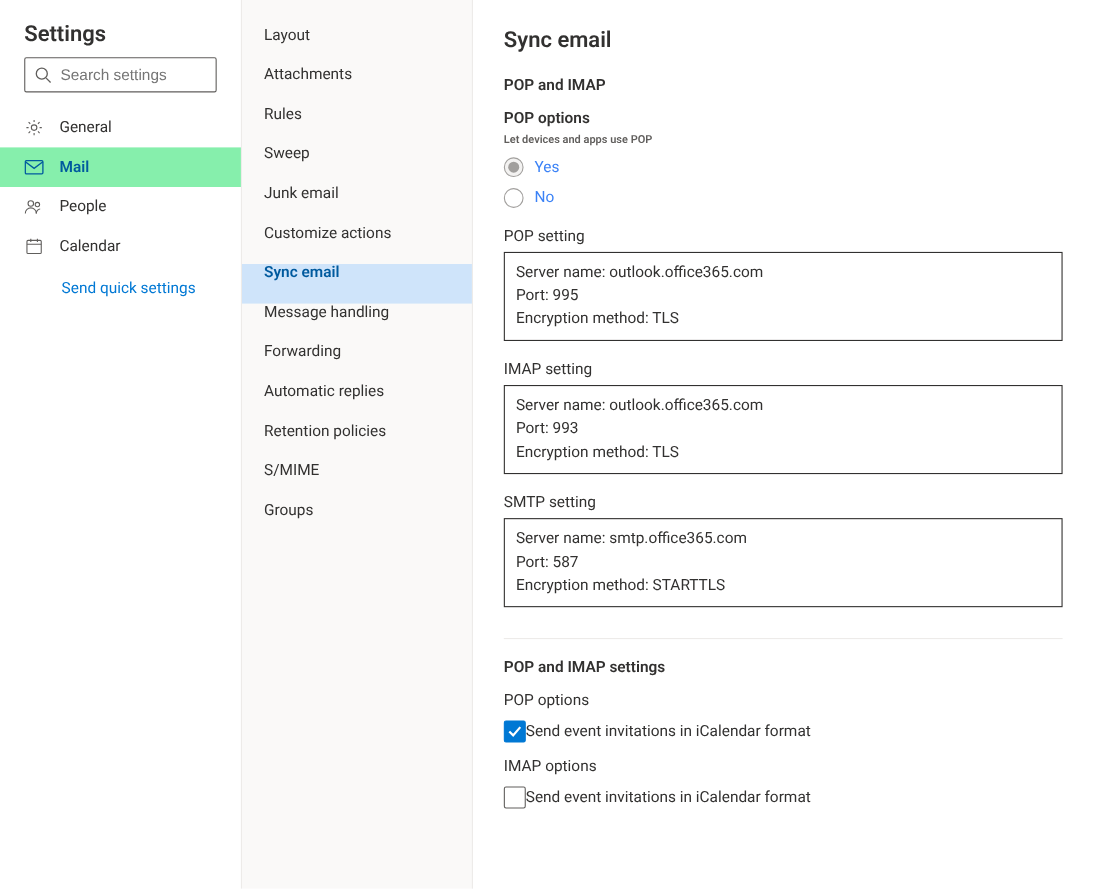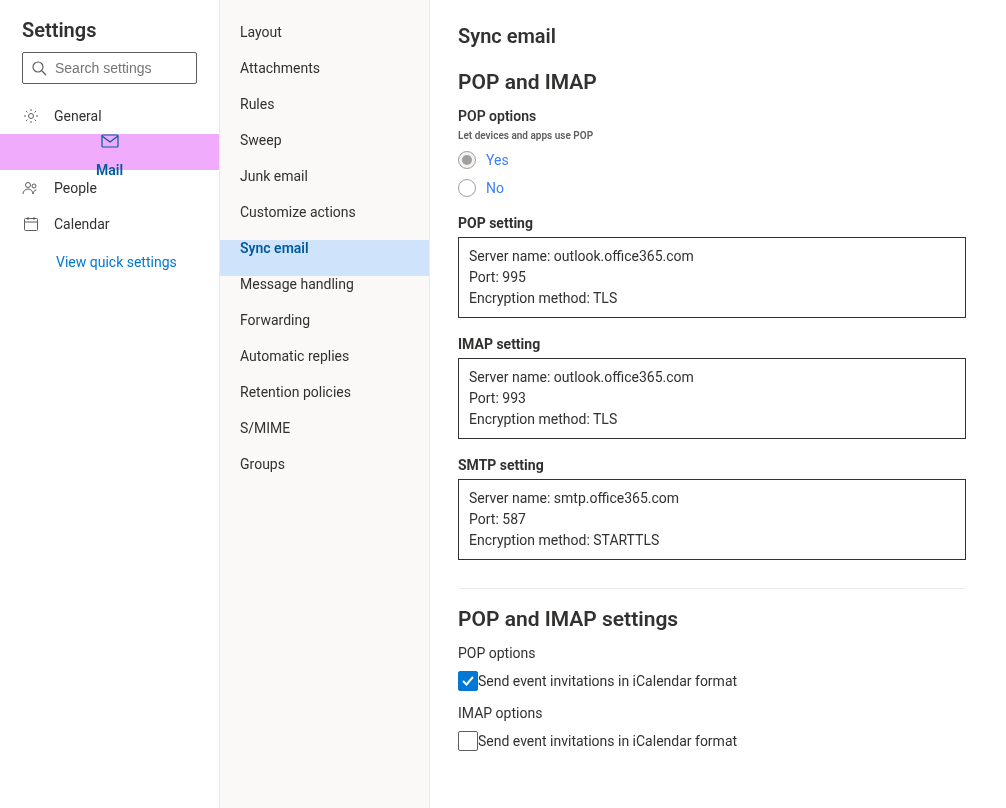--- a/index.html
+++ b/index.html
@@ -51,24 +51,23 @@
   .cat-item {
     display: flex;
     align-items: center;
     height: 36px;
     padding: 0 22px;
     gap: 14px;
     cursor: pointer;
     color: #323130;
   }
   .cat-item.selected {
-    background: #f0abfc;
+    background: #86efac;
     color: #005a9e;
     font-weight: 600;
-    flex-direction: column;
   }
   .cat-item .icon { width: 18px; display: flex; justify-content: center; }
   .quick-link {
     padding: 12px 22px 0 56px;
     color: #0078d4;
     cursor: pointer;
     font-size: 14px;
   }
   
   .col-mid {
@@ -96,21 +95,21 @@
     flex: 1;
     overflow-y: auto;
     padding: 24px 40px 20px 28px;
   }
   .page-title {
     font-size: 20px;
     font-weight: 600;
     margin: 0 0 22px 0;
   }
   .section-heading {
-    font-size: 21px;
+    font-size: 14px;
     font-weight: 600;
     margin: 16px 0 14px;
   }
   .option-label {
     font-weight: 600;
     font-size: 14px;
     margin-bottom: 6px;
   }
   .option-sublabel {
     color: #605e5c;
@@ -132,21 +131,21 @@
     display: flex; align-items: center; justify-content: center;
     flex: none;
   }
   .radio-outer.disabled { background: #f3f2f1; }
   .radio-inner {
     width: 10px; height: 10px;
     border-radius: 50%;
     background: #a19f9d;
   }
   .setting-title {
-    font-weight: 700;
+    font-weight: 400;
     margin: 18px 0 6px;
   }
   .setting-box {
     border: 1px solid #323130;
     padding: 8px 10px;
     line-height: 1.5;
     font-size: 14px;
     color: #323130;
   }
   .divider {
@@ -230,21 +229,21 @@
         <svg width="16" height="16" viewBox="0 0 16 16" fill="none" stroke="#605e5c" stroke-width="1">
             <rect x="1.5" y="2.5" width="13" height="12" rx="1"></rect>
             <line x1="1.5" y1="6" x2="14.5" y2="6"></line>
             <line x1="5" y1="1" x2="5" y2="4"></line>
             <line x1="11" y1="1" x2="11" y2="4"></line>
           </svg>
       </span>
       <span>Calendar</span>
     </div>
 
-    <div class="quick-link">View quick settings</div>
+    <div class="quick-link">Send quick settings</div>
   </div>
 
   <div class="col-mid">
     <div class="sub-item">
         <span>Layout</span>
       </div>
     <div class="sub-item">
         <span>Attachments</span>
       </div>
     <div class="sub-item">

